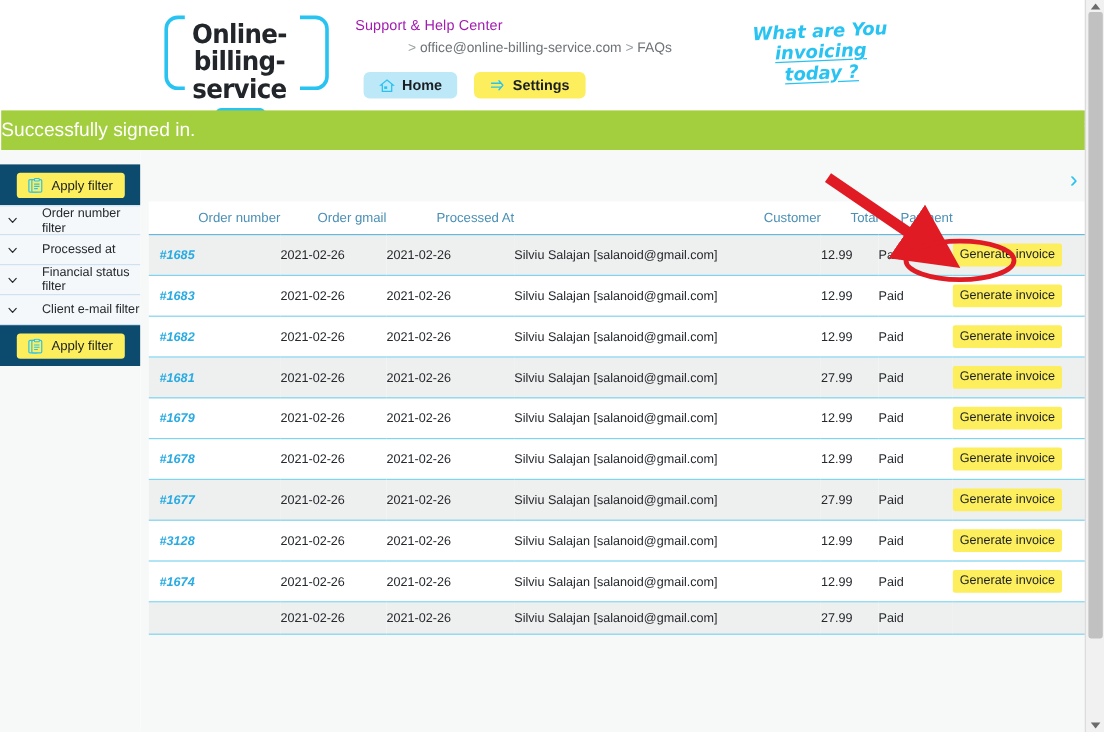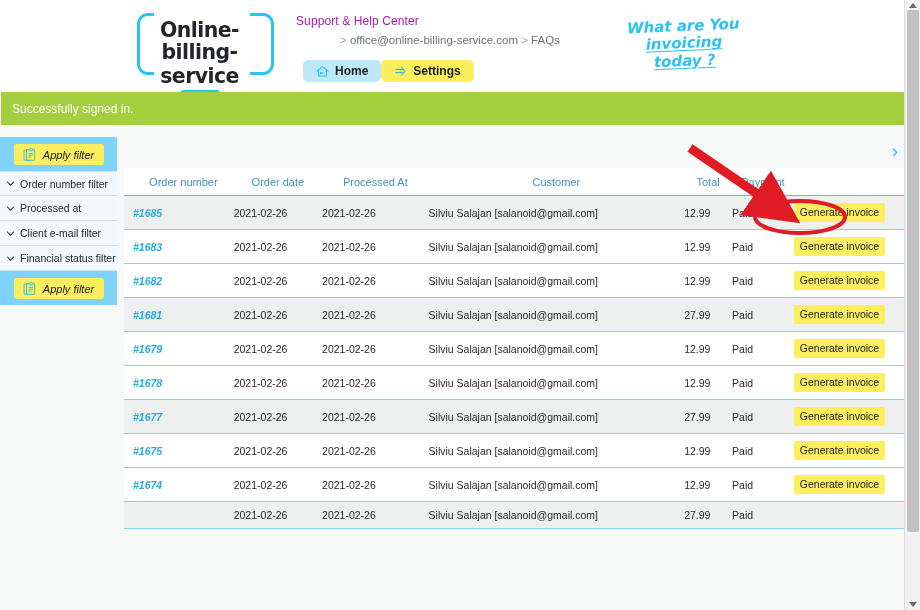--- a/index.html
+++ b/index.html
@@ -85,21 +85,21 @@
     letter-spacing: 0.1px;
   }
   .breadcrumb {
     margin-top: 6px;
     font-size: 11.5px;
     color: #6c7276;
     margin-left: 44px;
   }
   .breadcrumb .sep { color: #9aa0a4; }
 
-  .navbtns { position: absolute; left: 303px; top: 60px; display: flex; }
+  .navbtns { position: absolute; left: 303px; top: 60px; display: flex; gap: 14px; }
   .nav-btn {
     display: flex; align-items: center; gap: 6px;
     height: 22px;
     padding: 0 13px;
     border-radius: 5px;
     font-size: 12px;
     font-weight: bold;
     color: #1b1f23;
     cursor: pointer;
   }
@@ -126,60 +126,59 @@
   .alert {
     position: relative;
     height: 33px;
     margin: 0 1px;
     background: #a3ce3e;
     display: flex;
     align-items: center;
   }
   .alert-text {
     color: #ffffff;
-    font-size: 12px;
-    margin-left: 11px;
+    font-size: 16px;
   }
   .alert-close {
     position: absolute;
     right: 10px; top: 7px;
     color: #ffffff;
     font-size: 10px;
     cursor: pointer;
   }
 
   
   .body-wrap { display: flex; height: 485px; }
 
   
   .sidebar {
     width: 117px;
     background: #f7f8f8;
     padding-top: 12px;
     flex: 0 0 117px;
   }
-  .filter-panel { background: #7dd3fc; padding: 7px 0 6px 0; font-style: italic; }
+  .filter-panel { background: #0c4a6e; padding: 7px 0 6px 0; }
   .apply-btn {
     display: flex;
     align-items: center;
     justify-content: center;
     gap: 7px;
     width: 90px;
     height: 21px;
     margin: 0 auto;
     background: #fdee5e;
     border-radius: 3px;
     font-size: 11px;
     color: #1b1f23;
     cursor: pointer;
   }
   .clip-ico { width: 13px; height: 14px; display: block; }
   .filter-list { background: #f4f8fb; }
   .filter-row {
-    display: flex; align-items: center; gap: 5px;
+    display: flex; align-items: center; gap: 20px;
     height: 25px;
     padding-left: 6px;
     border-bottom: 1px solid #cfe2ee;
     font-size: 10.5px;
     color: #25292d;
     cursor: pointer;
   }
   .filter-row:first-child { border-top: 1px solid #cfe2ee; }
   .chev { width: 9px; height: 9px; display: block; flex: 0 0 9px; }
 
@@ -199,21 +198,21 @@
     cursor: pointer;
   }
   .table-card {
     position: absolute;
     left: 7px; top: 43px;
     right: 9px;
     background: #ffffff;
   }
   table.orders { width: 100%; border-collapse: collapse; table-layout: fixed; }
   table.orders th {
-    text-align: center;
+    text-align: right;
     font-weight: normal;
     font-size: 11px;
     color: #4a8fb5;
     padding: 8px 0 7px 0;
     border-bottom: 1px solid #66b9d9;
     background: #ffffff;
   }
   table.orders td {
     font-size: 10.5px;
     color: #25292d;
@@ -347,27 +346,27 @@
         <div class="filter-row">
           <svg class="chev" viewBox="0 0 12 12">
             <path d="M2 4 L6 8.4 L10 4" fill="none" stroke="#2b2f33" stroke-width="1.4" stroke-linecap="round" stroke-linejoin="round"></path>
           </svg>
           <span>Processed at</span>
         </div>
         <div class="filter-row">
           <svg class="chev" viewBox="0 0 12 12">
             <path d="M2 4 L6 8.4 L10 4" fill="none" stroke="#2b2f33" stroke-width="1.4" stroke-linecap="round" stroke-linejoin="round"></path>
           </svg>
-          <span>Client e-mail filter</span>
+          <span>Financial status filter</span>
         </div>
         <div class="filter-row">
           <svg class="chev" viewBox="0 0 12 12">
             <path d="M2 4 L6 8.4 L10 4" fill="none" stroke="#2b2f33" stroke-width="1.4" stroke-linecap="round" stroke-linejoin="round"></path>
           </svg>
-          <span>Financial status filter</span>
+          <span>Client e-mail filter</span>
         </div>
       </div>
 
       <div class="filter-panel">
         <div class="apply-btn">
           <svg class="clip-ico" viewBox="0 0 16 18">
             <rect x="1" y="2.2" width="9.6" height="13.4" rx="1.3" fill="none" stroke="#29c3f2" stroke-width="1.3"></rect>
             <rect x="4.2" y="2.2" width="10.6" height="13.4" rx="1.3" fill="#fdee5e" stroke="#29c3f2" stroke-width="1.3"></rect>
             <rect x="7" y="0.9" width="5.2" height="2.7" rx="0.8" fill="#fdee5e" stroke="#29c3f2" stroke-width="1.2"></rect>
             <path d="M6.6 7 H12.4 M6.6 9.4 H12.4 M6.6 11.8 H10.6" stroke="#29c3f2" stroke-width="1.1" fill="none"></path>
@@ -378,21 +377,21 @@
     </div>
 
     <div class="main">
       <div class="pager">›</div>
 
       <div class="table-card">
         <table class="orders">
           <thead>
             <tr>
               <th class="c-order">Order number</th>
-              <th class="c-date">Order date</th>
+              <th class="c-date">Order gmail</th>
               <th class="c-proc">Processed At</th>
               <th class="c-cust">Customer</th>
               <th class="c-total">Total</th>
               <th class="c-pay">Payment</th>
               <th class="c-act"></th>
             </tr>
           </thead>
           <tbody id="orders-body">
               <tr class="alt">
                 <td class="c-order"><span class="order-link">#1685</span></td>
@@ -451,21 +450,21 @@
               <tr class="alt">
                 <td class="c-order"><span class="order-link">#1677</span></td>
                 <td class="c-date">2021-02-26</td>
                 <td class="c-proc">2021-02-26</td>
                 <td class="c-cust">Silviu Salajan [salanoid@gmail.com]</td>
                 <td class="c-total">27.99</td>
                 <td class="c-pay">Paid</td>
                 <td class="c-act"><span class="gen-btn">Generate invoice</span></td>
               </tr>
               <tr class="">
-                <td class="c-order"><span class="order-link">#1675</span></td>
+                <td class="c-order"><span class="order-link">#3128</span></td>
                 <td class="c-date">2021-02-26</td>
                 <td class="c-proc">2021-02-26</td>
                 <td class="c-cust">Silviu Salajan [salanoid@gmail.com]</td>
                 <td class="c-total">12.99</td>
                 <td class="c-pay">Paid</td>
                 <td class="c-act"><span class="gen-btn">Generate invoice</span></td>
               </tr>
               <tr class="">
                 <td class="c-order"><span class="order-link">#1674</span></td>
                 <td class="c-date">2021-02-26</td>

